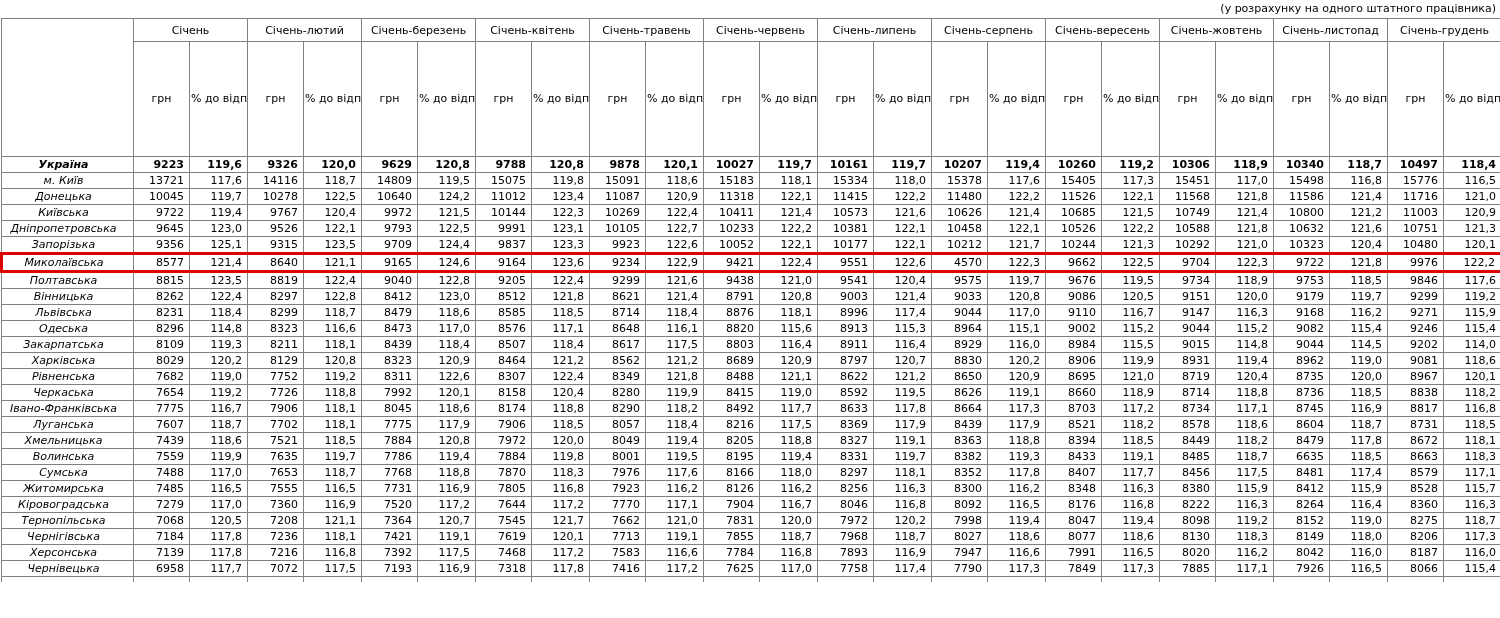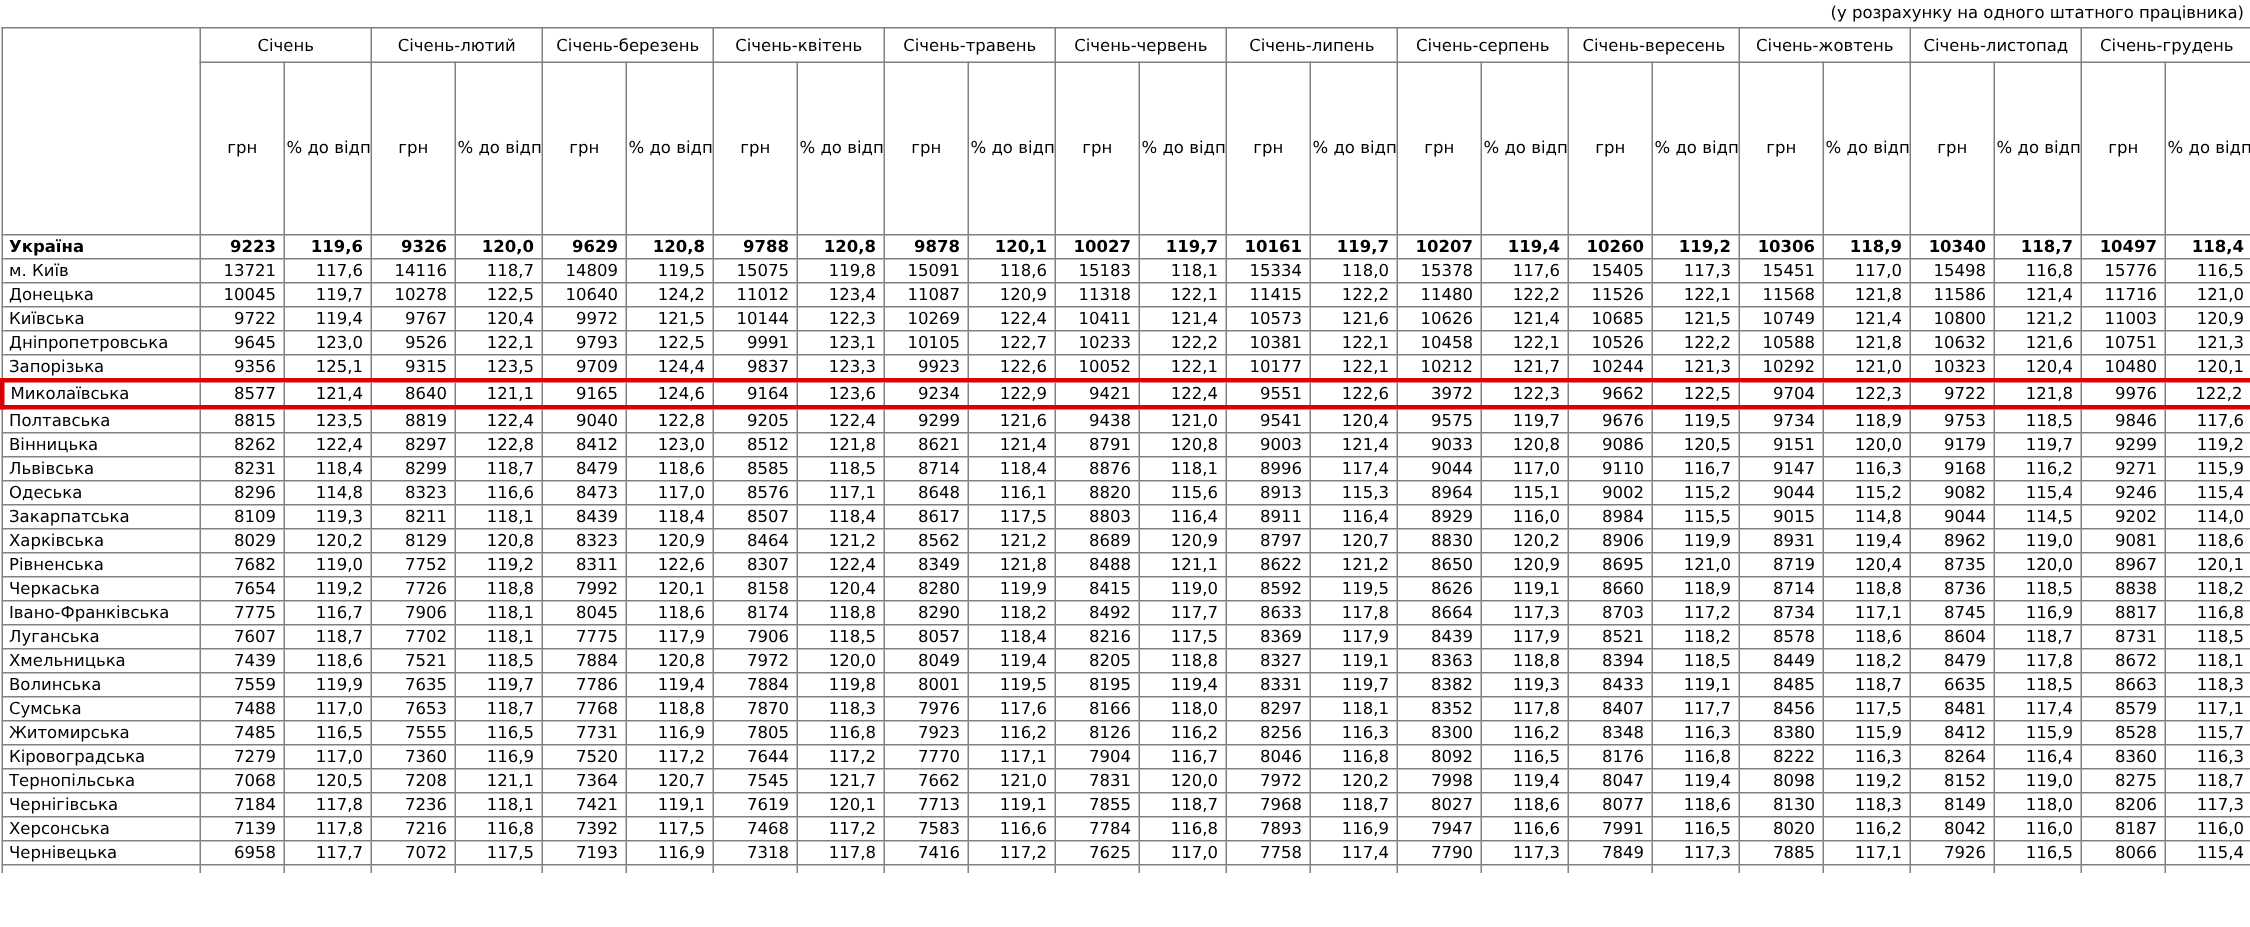--- a/index.html
+++ b/index.html
@@ -60,22 +60,23 @@
     padding: 2px 1px;
     vertical-align: middle;
   }
   th.corner-th { border-top: 1px solid #404040; }
   tbody td {
     height: 15px;
     padding: 0 5px 0 2px;
     text-align: right;
   }
   tbody td.region {
-    text-align: left;
+    text-align: center;
     padding: 0 12px 0 4px;
+    font-style: italic;
   }
   tr.bold-row td { font-weight: bold; }
   tr.hl-row td {
     border-top: 3px solid var(--hl, #dd0000);
     border-bottom: 3px solid var(--hl, #dd0000);
   }
   tr.hl-row td:first-child { border-left: 3px solid var(--hl, #dd0000); }
   tr.hl-row td:last-child  { border-right: 3px solid var(--hl, #dd0000); }
   tbody tr.filler-row td {
     height: 5px;
@@ -403,21 +404,21 @@
           <td>9165</td>
           <td>124,6</td>
           <td>9164</td>
           <td>123,6</td>
           <td>9234</td>
           <td>122,9</td>
           <td>9421</td>
           <td>122,4</td>
           <td>9551</td>
           <td>122,6</td>
-          <td>3972</td>
+          <td>4570</td>
           <td>122,3</td>
           <td>9662</td>
           <td>122,5</td>
           <td>9704</td>
           <td>122,3</td>
           <td>9722</td>
           <td>121,8</td>
           <td>9976</td>
           <td>122,2</td>
         </tr>

